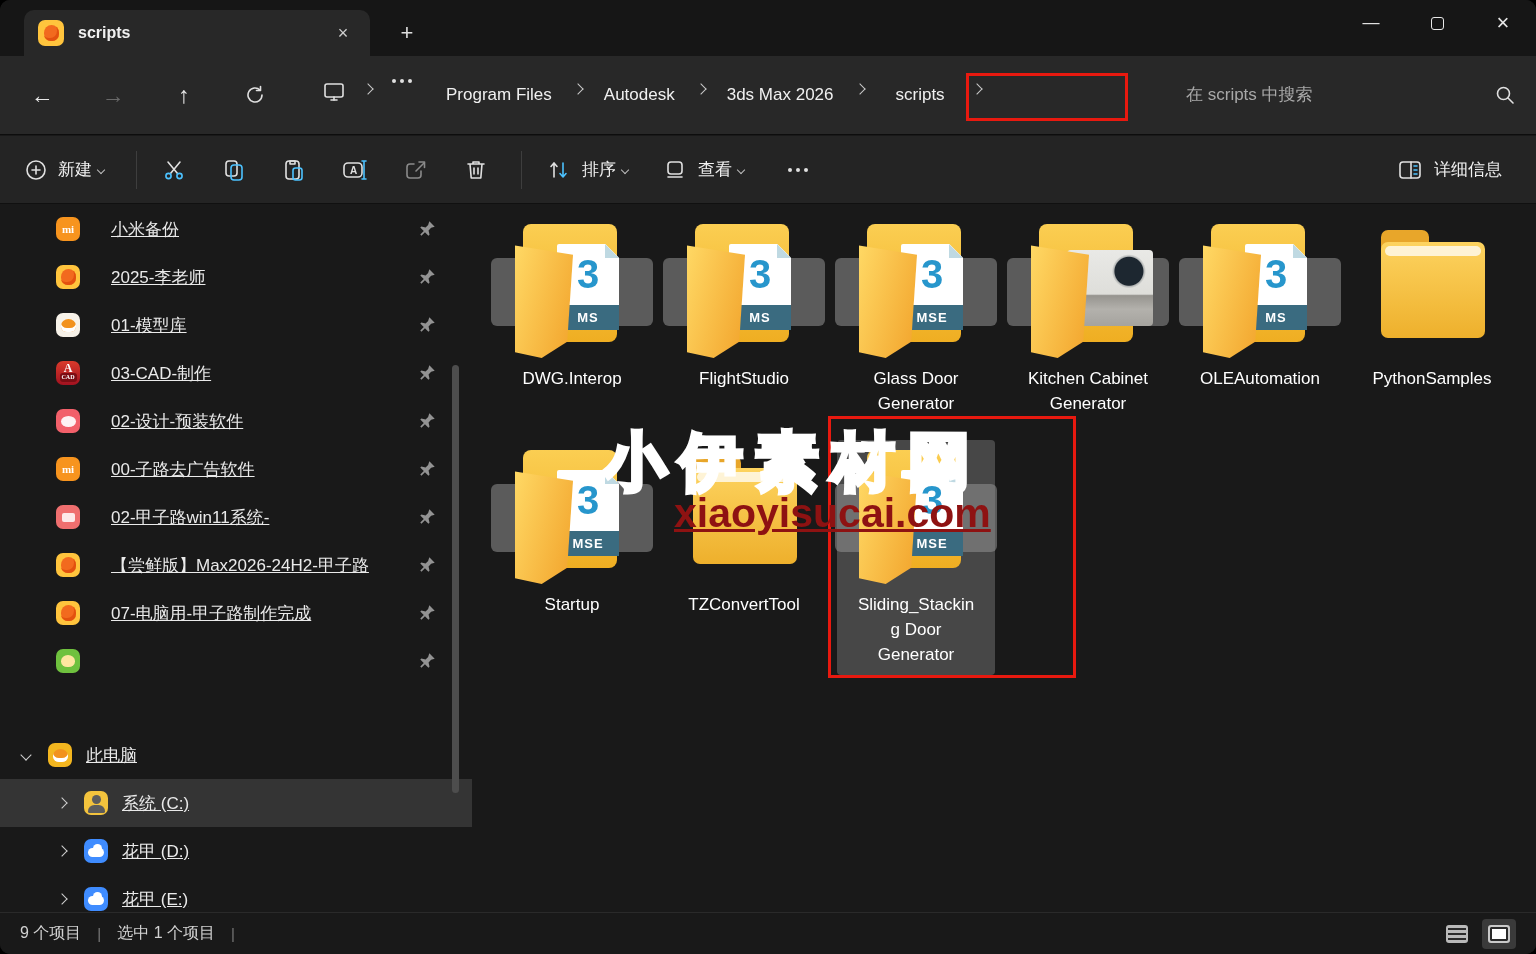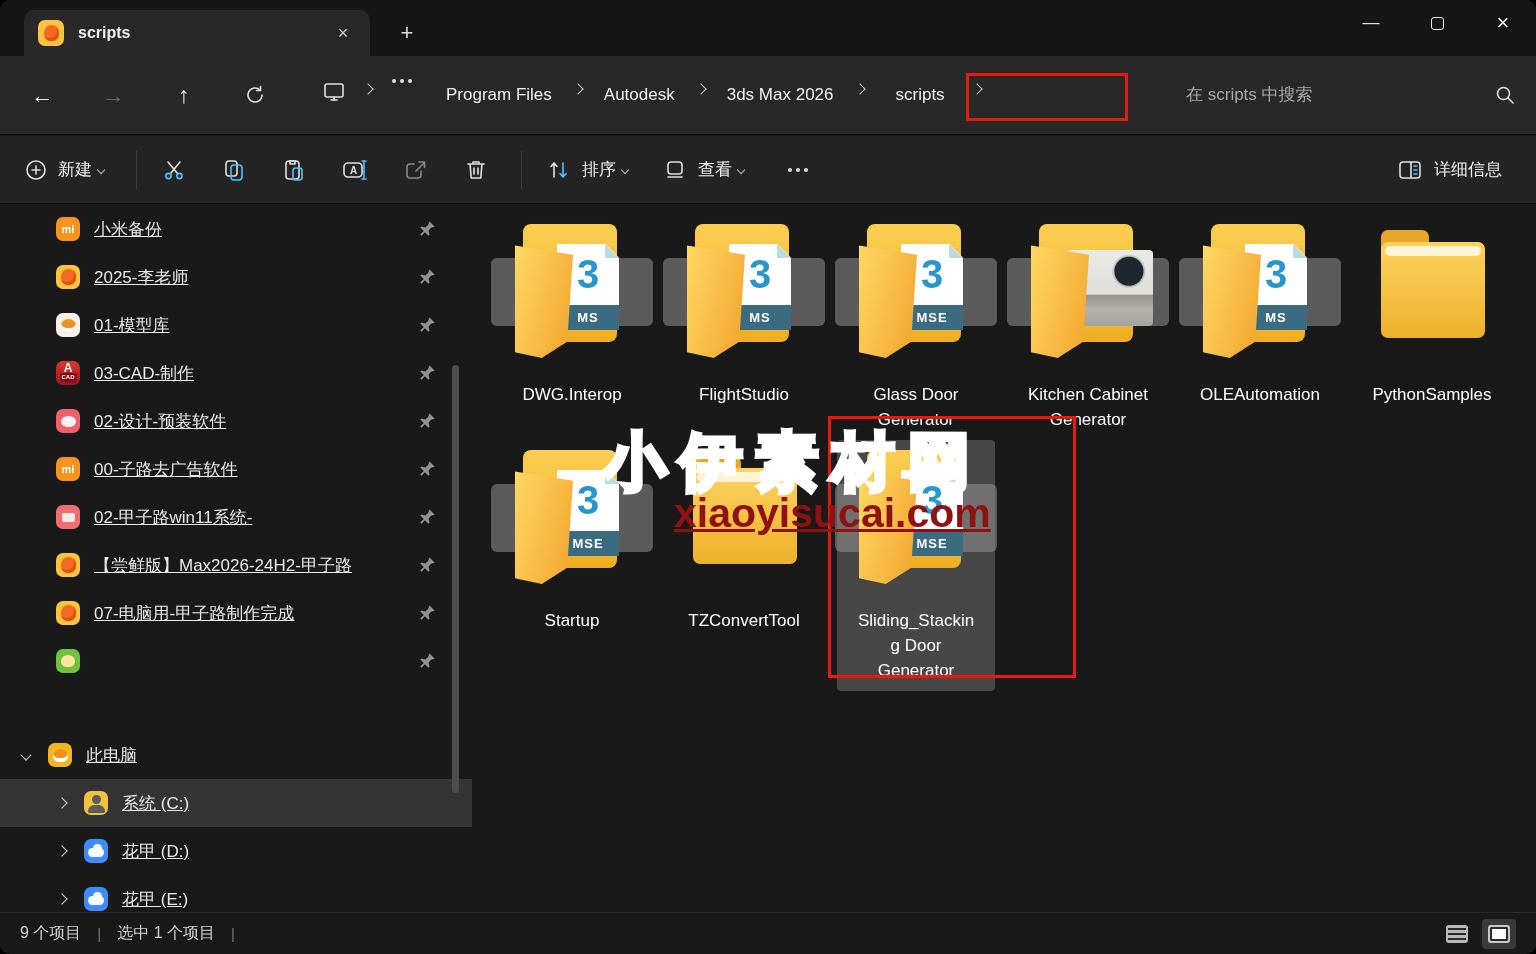--- a/index.html
+++ b/index.html
@@ -51,39 +51,39 @@
   .toolbar { position:absolute; top:136px; left:0; right:0; height:68px; background:#242424; border-bottom:1px solid #101010; display:flex; align-items:center; padding:0 16px; }
   .tool-btn { display:flex; align-items:center; justify-content:center; height:44px; border-radius:6px; padding:0 8px; margin-right:18px; }
   .tool-label { font-size:17px; color:#f0f0f0; margin:0 6px 0 10px; }
   .tool-div { width:1px; height:38px; background:#3e3e3e; margin:0 16px 0 6px; }
   .more-dots { display:flex; gap:4px; padding:0 10px; }
   .details-btn { margin-left:auto; margin-right:4px; }
 
   
   .sidebar { position:absolute; top:205px; left:0; width:472px; bottom:42px; background:#191919; overflow:hidden; }
   .side-item { display:flex; align-items:center; height:48px; padding-left:56px; position:relative; }
-  .side-item .appicon { margin-right:14px; }
+  .side-item .appicon { margin-right:31px;font-family:Liberation Serif, serif; }
   .side-label { font-size:17px; color:#eaeaea; white-space:nowrap; overflow:hidden; flex:1;text-decoration:underline; }
   .pin { position:absolute; right:36px; top:15px; width:17px; height:17px; }
   .tree-sec { margin-top:46px; }
   .tree-row { display:flex; align-items:center; height:48px; position:relative; }
   .tree-row .chev { border-color:#cfcfcf; margin-right:18px; }
   .tree-root { padding-left:22px; }
   .tree-child { padding-left:58px; }
   .tree-row .appicon { margin-right:14px; }
   .tree-row.active { background:#343434; }
   .side-scrollbar { position:absolute; left:452px; top:160px; width:7px; height:428px; background:#4d4d4d; border-radius:4px; }
 
   
   .filerow { position:absolute; display:flex; }
   .filerow.r1 { left:486px; top:214px; }
   .filerow.r2 { left:486px; top:440px; }
   .file-item { width:172px; position:relative; text-align:center; }
   .file-item.selected::before { content:''; position:absolute; left:7px; right:7px; top:0; bottom:-8px; background:rgba(128,128,128,.45); border-radius:4px; }
-  .file-label { position:relative; width:122px; margin:20px auto 0; font-size:17px; line-height:25px; color:#fff; overflow-wrap:break-word; }
+  .file-label { position:relative; width:122px; margin:4px auto 0; font-size:17px; line-height:25px; color:#fff; overflow-wrap:break-word; }
 
   .ficon { position:relative; width:130px; height:148px; margin:0 auto; }
   .strip { position:absolute; left:-16px; right:-16px; top:44px; height:68px; background:rgba(145,145,145,.55); border-radius:6px; }
   .fback { position:absolute; left:16px; top:10px; width:94px; height:118px; border-radius:8px; background:linear-gradient(180deg,#fbce52,#efae22); }
   .fdoc { position:absolute; left:50px; top:30px; width:62px; height:86px; background:#fff; border-radius:2px; clip-path:polygon(0 0,78% 0,100% 16%,100% 100%,0 100%); }
   .fdoc .n3 { position:absolute; top:8px; left:0; right:0; font-size:40px; font-weight:bold; color:#2796cc; }
   .fdoc .fbadge { position:absolute; bottom:0; left:0; right:0; height:25px; background:#3a6b80; color:#fff; font-size:13px; font-weight:bold; line-height:25px; letter-spacing:1px; }
   .fdoc .fold { position:absolute; top:0; right:0; width:14px; height:14px; background:#bfd9e2; clip-path:polygon(0 0,100% 100%,0 100%); }
   .fphoto { position:absolute; left:44px; top:36px; width:86px; height:76px; border-radius:4px;
     background: radial-gradient(circle at 72% 28%, #1d2730 0 14px, rgba(29,39,48,.25) 15px, transparent 17px),

